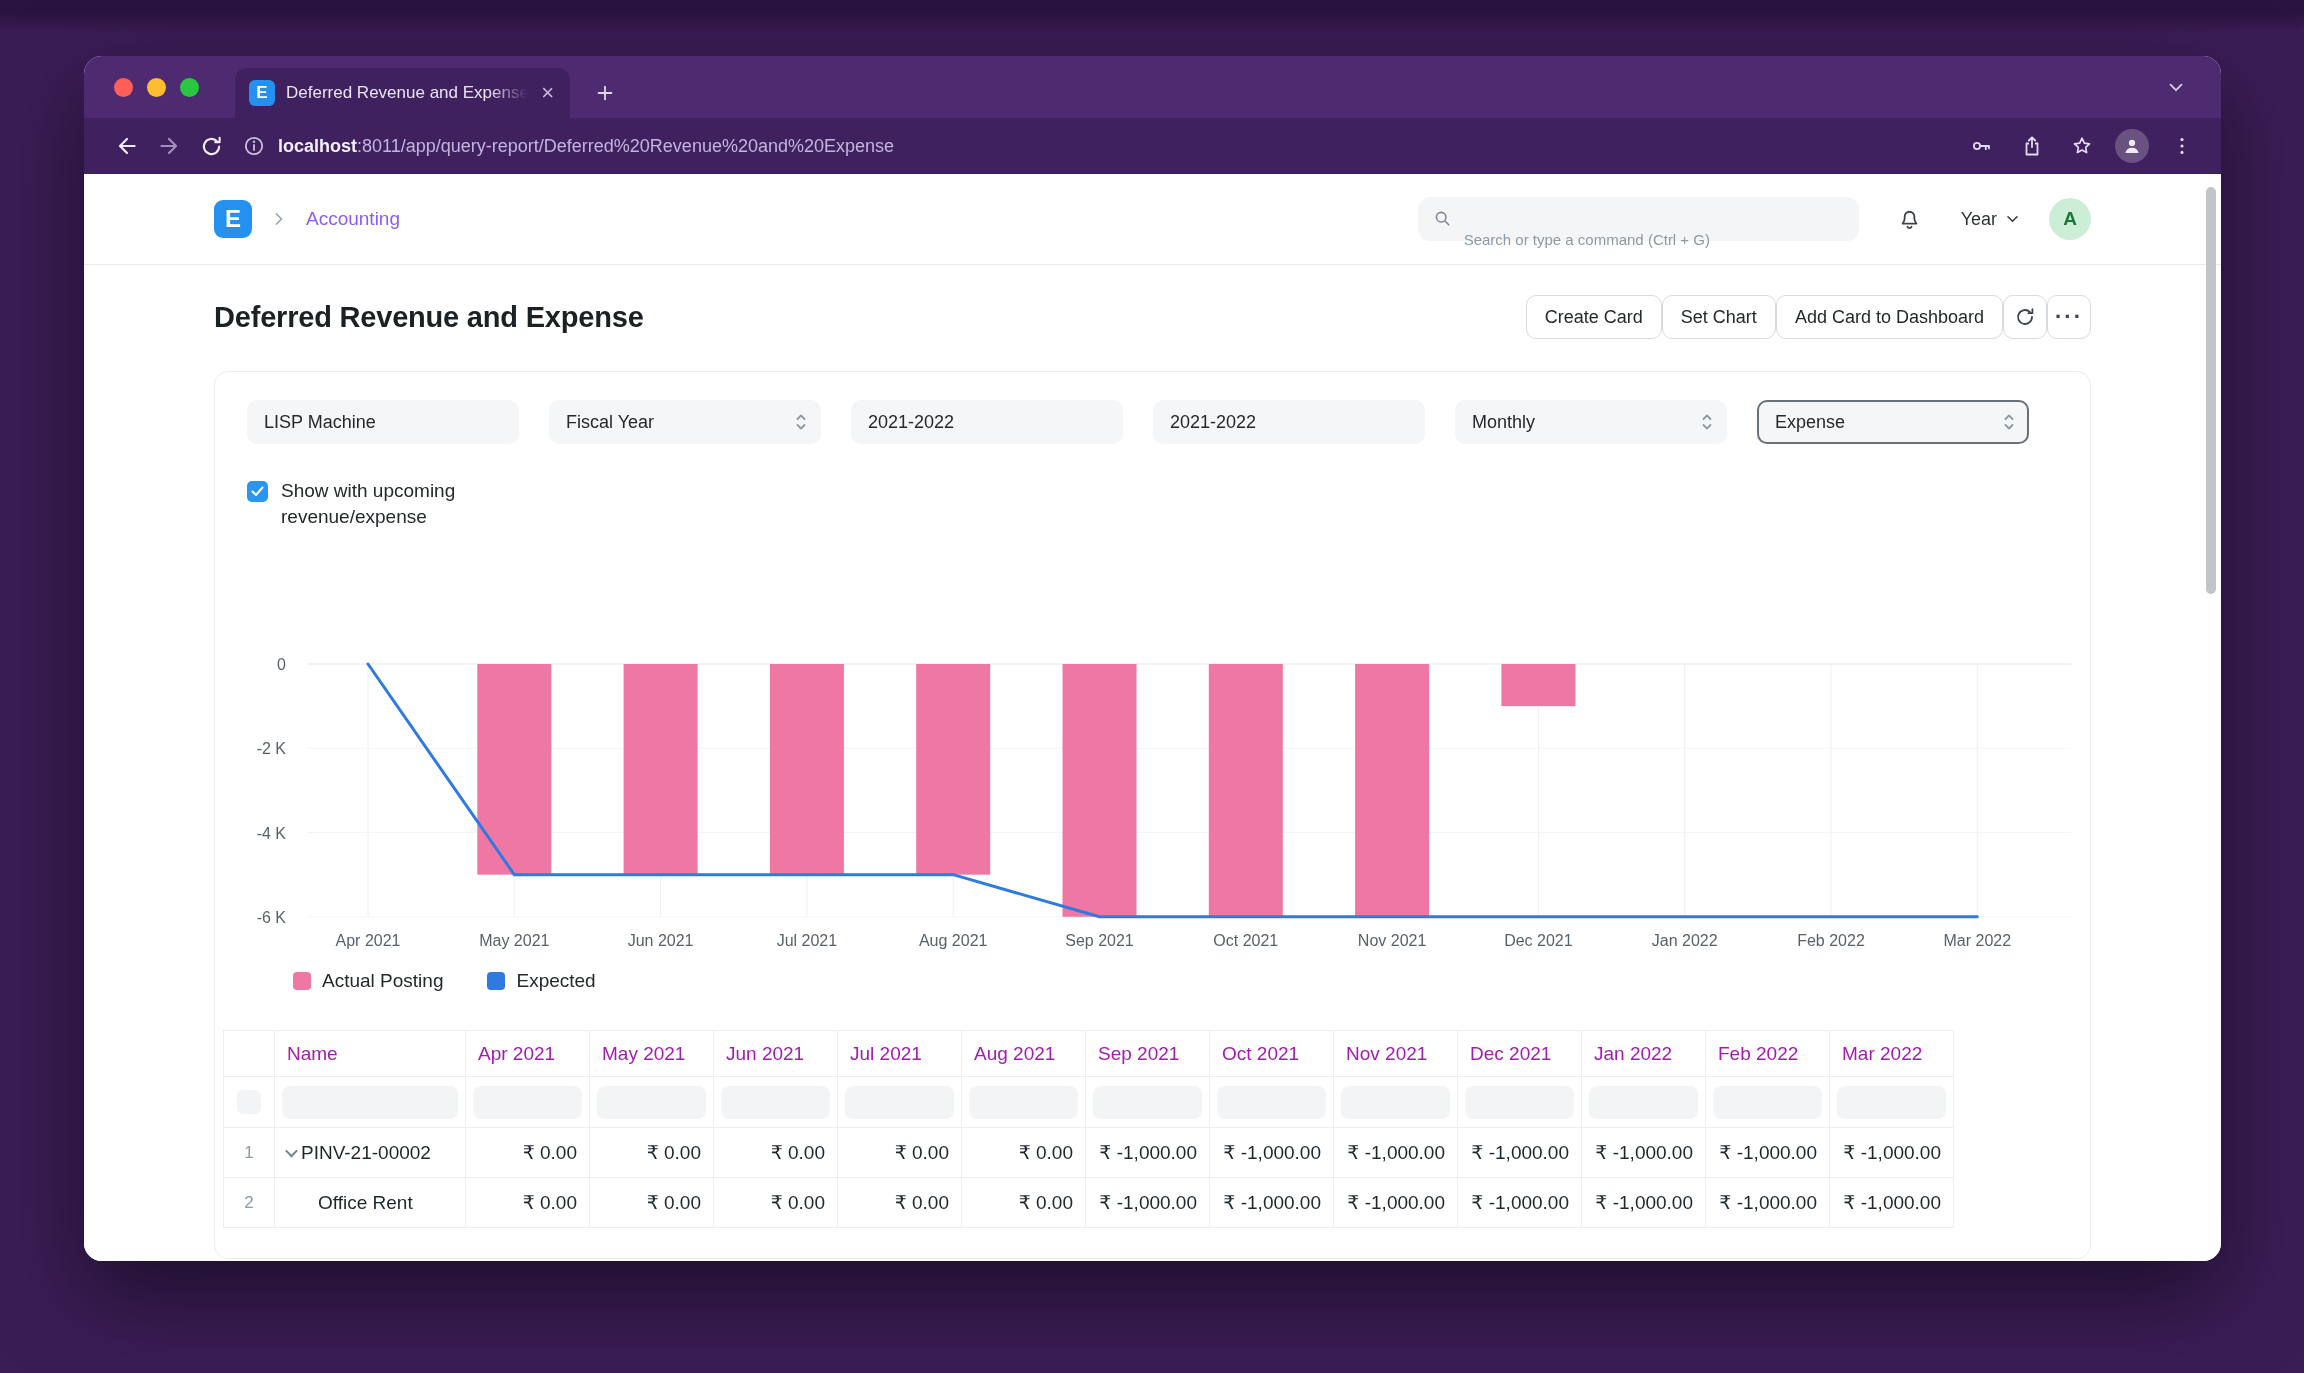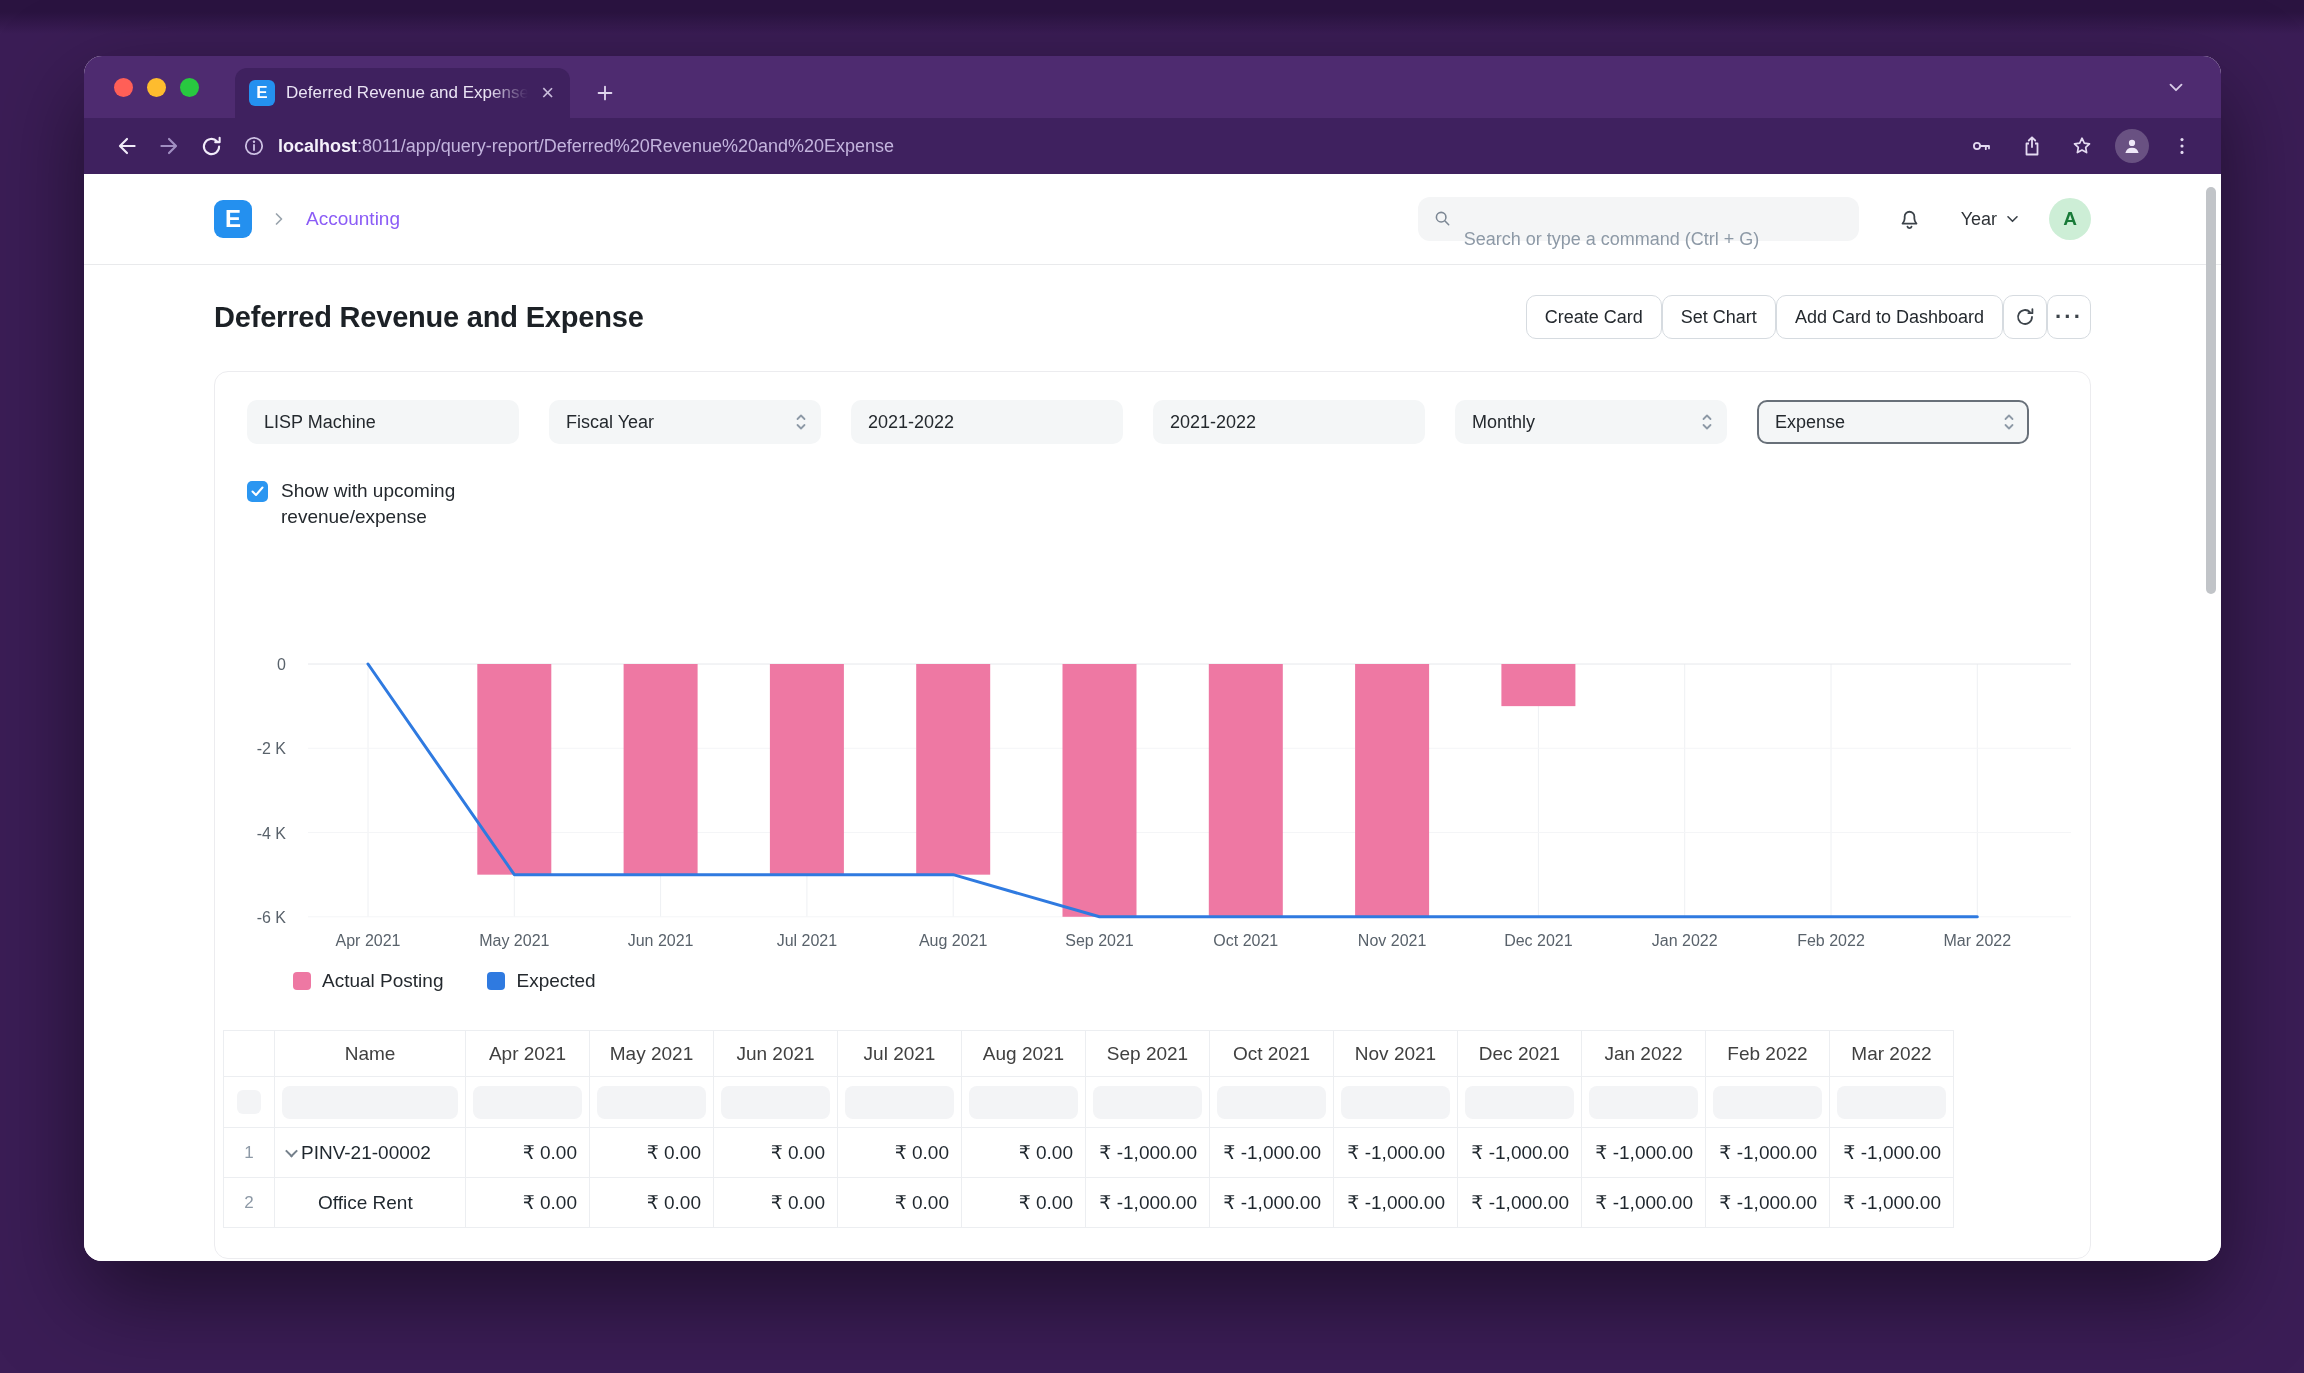--- a/index.html
+++ b/index.html
@@ -48,21 +48,21 @@
 
   .navbar { height: 91px; border-bottom: 1px solid #e9eaec; display: flex; align-items: center;
     justify-content: space-between; padding: 0 130px; flex-shrink: 0; }
   .nav-left { display: flex; align-items: center; gap: 20px; }
   .logo { width: 38px; height: 38px; border-radius: 9px; background: #2490ef; color: #fff;
     font-weight: 700; font-size: 24px; display: grid; place-items: center; }
   .crumb { font-size: 19px; color: #8b5cf6; font-weight: 500; }
   .nav-right { display: flex; align-items: center; gap: 30px; }
   .search { width: 441px; height: 44px; background: #f4f5f6; border-radius: 12px;
     display: flex; align-items: center; padding: 0 14px; gap: 10px; }
-  .search input { flex: 1; border: none; outline: none; background: transparent; font-size: 18px;
+  .search input { flex: 1; border: none; outline: none; background: transparent; font-size: 15px;
     color: #383d41; font-family: inherit; margin-top: 41px; }
   .search input::placeholder { color: #8d99a6; }
   .help { display: flex; align-items: center; gap: 9px; font-size: 18px; color: #2f3338; }
   .avatar { width: 42px; height: 42px; border-radius: 50%; background: #cdeed6; color: #187a38;
     font-size: 19px; font-weight: 600; display: grid; place-items: center; }
 
   .content { padding: 0 130px; flex: 1; }
   .page-head { display: flex; align-items: center; justify-content: space-between; margin-top: 30px; }
   .page-title { font-size: 29px; font-weight: 600; color: #1c2126; letter-spacing: -.2px; }
   .actions { display: flex; align-items: center; }
@@ -86,21 +86,21 @@
   .cb-label { font-size: 19px; color: #24292e; width: 218px; line-height: 1.35; }
 
   .chart-svg { display: block; margin: 95px 0 0 6px; font-family: inherit; }
   .legend { display: flex; gap: 44px; margin: 10px 0 0 78px; align-items: center; }
   .legend-item { display: flex; align-items: center; gap: 11px; font-size: 19px; color: #24292e; }
   .legend-swatch { width: 18px; height: 18px; border-radius: 4px; display: inline-block; }
 
   .table-wrap { margin: 38px 8px 0; }
   .report-table { border-collapse: collapse; table-layout: fixed; }
   .report-table th, .report-table td { border: 1px solid #eceef1; padding: 0 12px; }
-  .report-table th { height: 46px; font-size: 19px; font-weight: 500; color: #404040; text-align: center; }
+  .report-table th { height: 46px; font-size: 19px; font-weight: 500; color: #a21caf; text-align: left; }
   .report-table .filter-row td { height: 51px; padding: 0 7px; }
   .tfilter { width: 100%; height: 33px; background: #f3f4f6; border: none; border-radius: 8px; outline: none; }
   .mini-box { width: 24px; height: 24px; border-radius: 6px; background: #f3f4f6; margin: 0 auto; }
   .report-table tbody td { height: 50px; font-size: 19px; color: #1f272e; }
   .report-table .num { text-align: right; }
   .report-table .idx { text-align: center; color: #8d99a6; font-size: 17px; }
   .name-flex { display: flex; align-items: center; gap: 5px; }
   .name-flex.indent-1 { padding-left: 31px; }
   .row-chev { width: 9px; height: 9px; border-right: 2px solid #74808b; border-bottom: 2px solid #74808b;
     transform: rotate(45deg) translate(-1px,-1px); flex-shrink: 0; }

